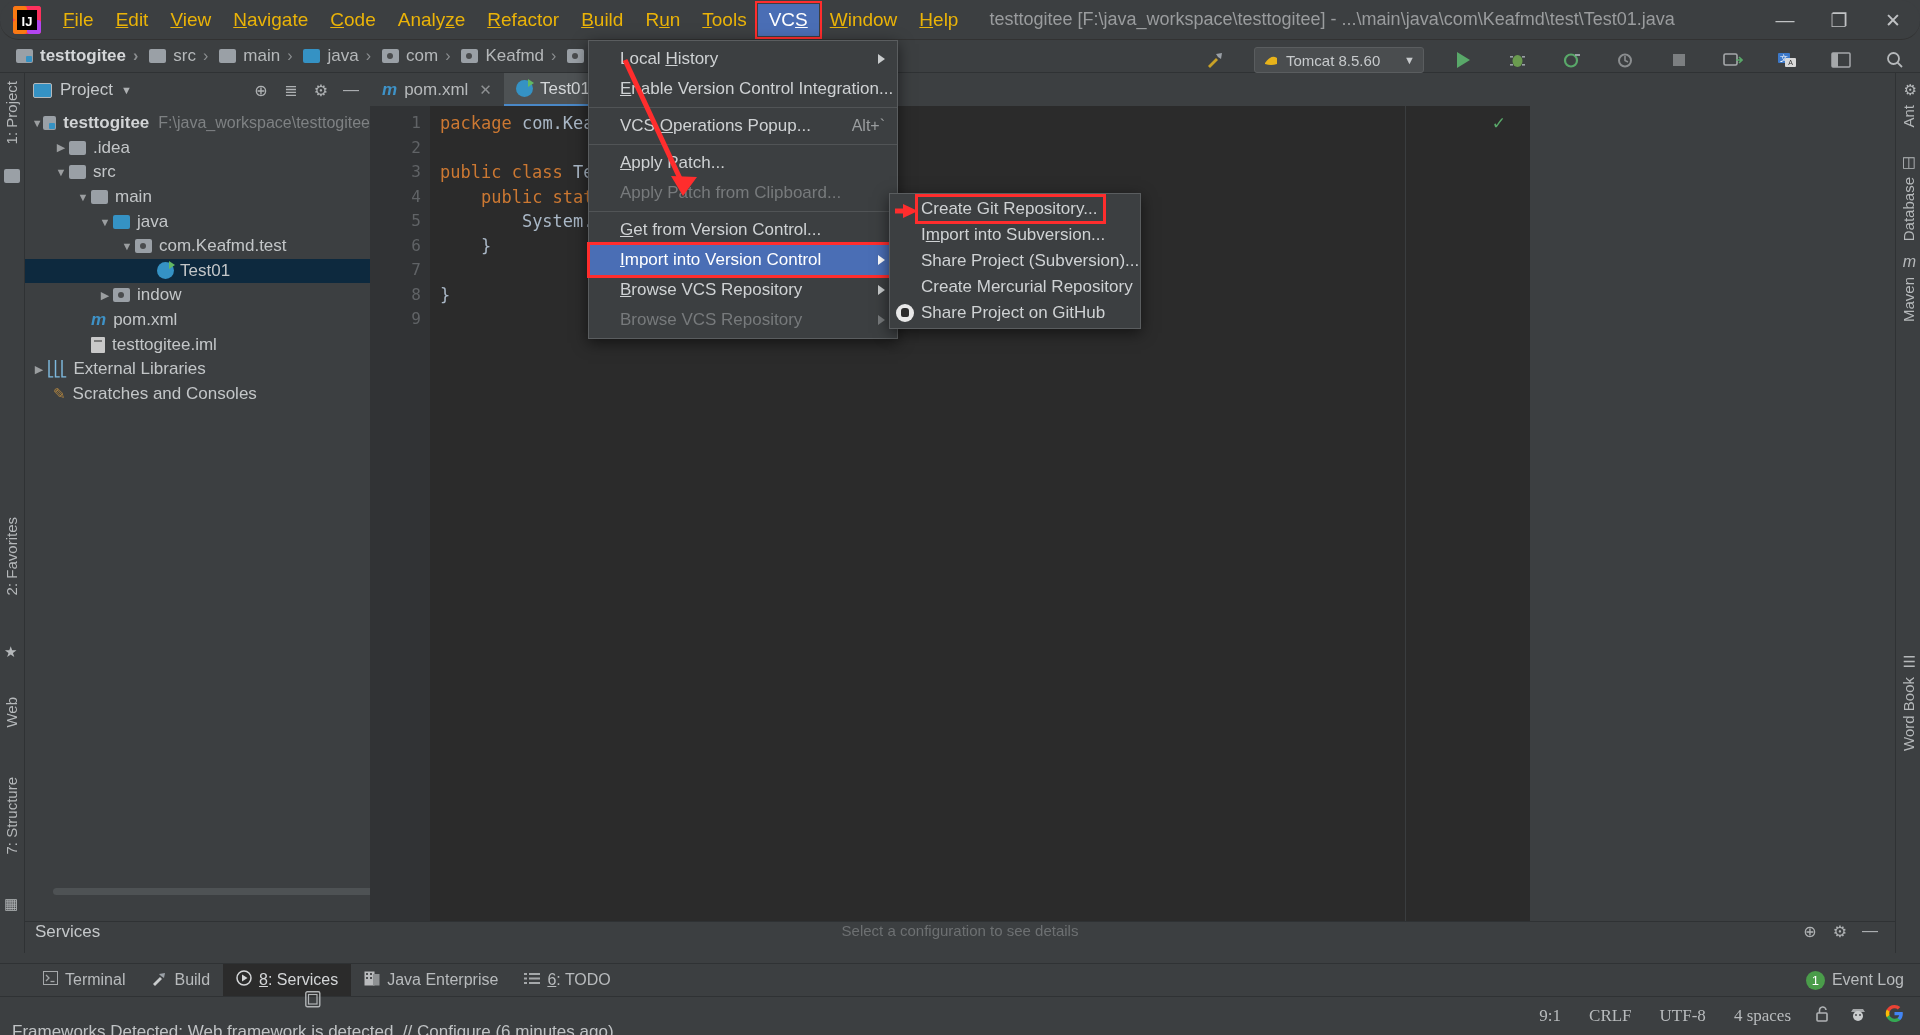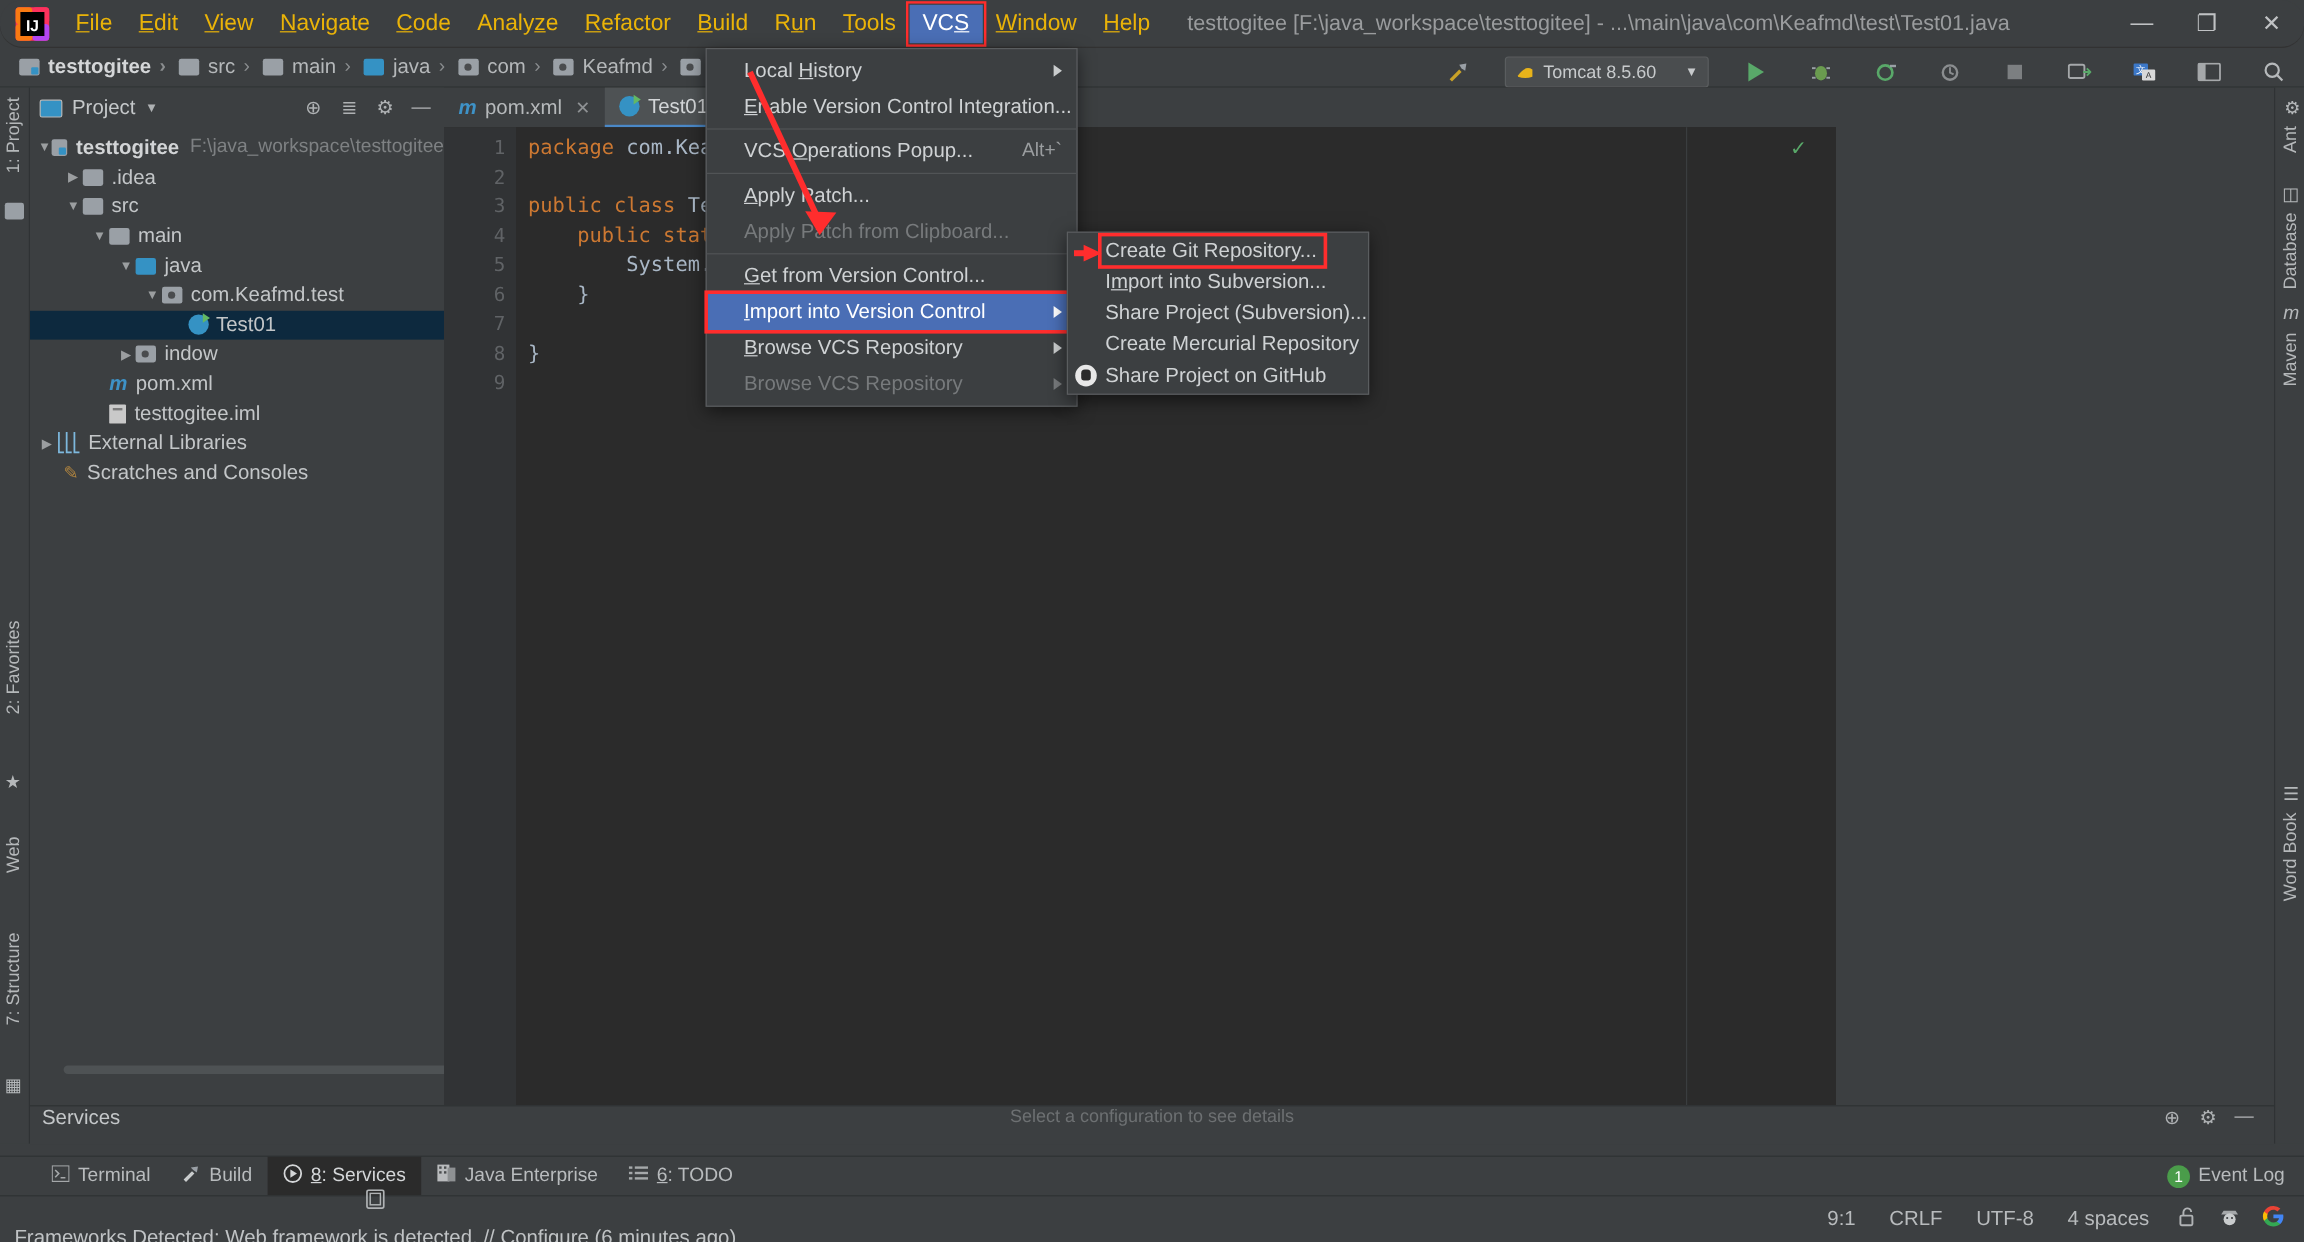--- a/index.html
+++ b/index.html
@@ -159,21 +159,21 @@
   .greenbadge{ width:19px;height:19px;border-radius:50%;background:#4a9c4a;color:#fff;font-size:13px;
                display:flex;align-items:center;justify-content:center;}
 
   
   .statusbar{
     position:absolute; left:0; bottom:0; width:1920px; height:39px; background:#3c3f41;
     display:flex; align-items:center; border-top:1px solid #2f3234;
   }
   .status-msg{ font-size:17px; color:#c0c3c5; margin-left:12px; display:flex; align-items:center; gap:9px;flex-direction:column;}
   .statusbar .sp{flex:1;}
-  .stat{ font-size:17px; color:#b8bbbd; padding:0 14px;}
+  .stat{ font-size:17px; color:#b8bbbd; padding:0 14px;font-family:Liberation Serif, serif;}
   .sicon{ padding:0 9px; font-size:17px; color:#b0b3b5;}
 
   
   .vcsmenu{
     position:absolute; left:588px; top:40px; width:310px; background:#3c3f41;
     border:1px solid #5a5d5f; box-shadow:0 4px 14px rgba(0,0,0,.55); z-index:50;
     padding:3px 0;
   }
   .mi{
     height:30px; display:flex; align-items:center; padding:0 12px 0 31px; font-size:17px;

